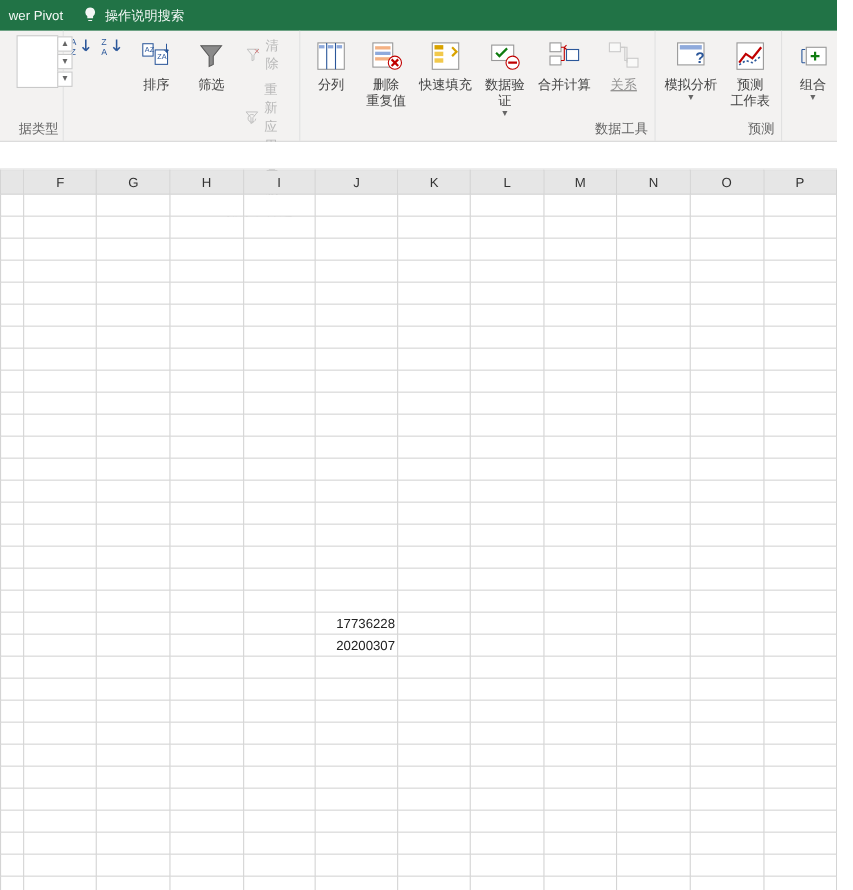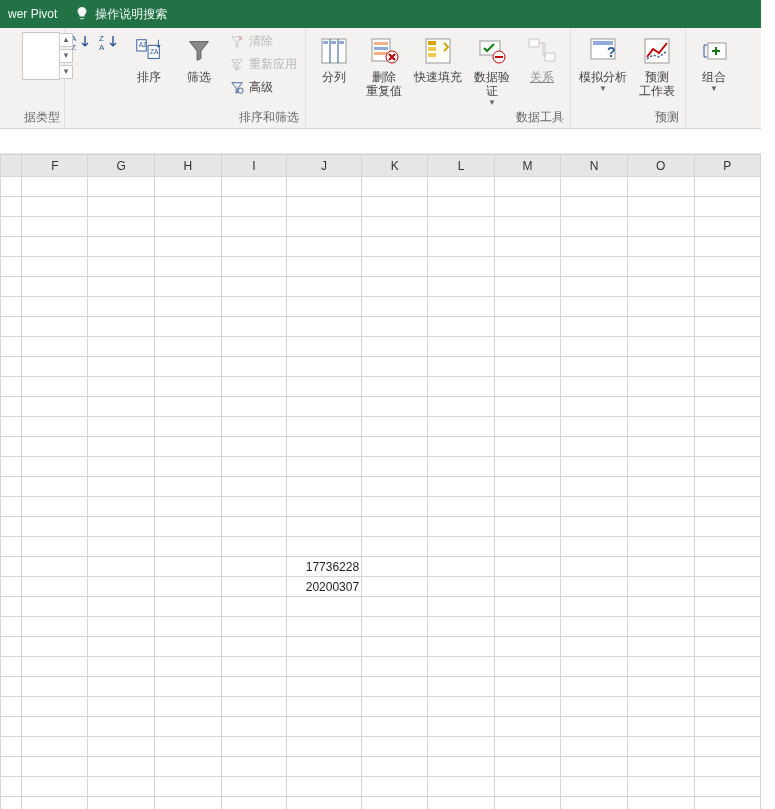--- a/index.html
+++ b/index.html
@@ -213,20 +213,31 @@
                 <rect x="4" y="6" width="20" height="14" fill="#fff" stroke="#999"></rect>
                 <path d="M8 13l3 3 7-7" fill="none" stroke="#107c10" stroke-width="2"></path>
                 <circle cx="23" cy="22" r="6" fill="#fff" stroke="#c00000"></circle>
                 <line x1="19" y1="22" x2="27" y2="22" stroke="#c00000" stroke-width="2"></line>
               </svg>
             </div>
           <div class="cap">数据验
 证</div>
           <div class="dd">▼</div>
         </div>
+        <div class="bigbtn">
+          <div class="icon">
+              <svg width="32" height="32" viewBox="0 0 32 32">
+                <rect x="3" y="4" width="10" height="8" fill="#fff" stroke="#999"></rect>
+                <rect x="3" y="16" width="10" height="8" fill="#fff" stroke="#999"></rect>
+                <rect x="18" y="10" width="11" height="10" fill="#fff" stroke="#2b579a"></rect>
+                <path d="M13 8h3m0 0v12m0-12l2 2m-2-2l2-2M13 20h3" stroke="#c00000" fill="none"></path>
+              </svg>
+            </div>
+          <div class="cap">合并计算</div>
+        </div>
         <div class="bigbtn" style="opacity:.55;text-decoration:underline;">
           <div class="icon">
               <svg width="32" height="32" viewBox="0 0 32 32">
                 <rect x="3" y="4" width="10" height="8" fill="#fff" stroke="#aaa"></rect>
                 <rect x="19" y="18" width="10" height="8" fill="#fff" stroke="#aaa"></rect>
                 <path d="M13 8h6v14h-? " stroke="#aaa" fill="none"></path>
                 <path d="M13 8h4v12h2" stroke="#aaa" fill="none"></path>
               </svg>
             </div>
           <div class="cap">关系</div>

